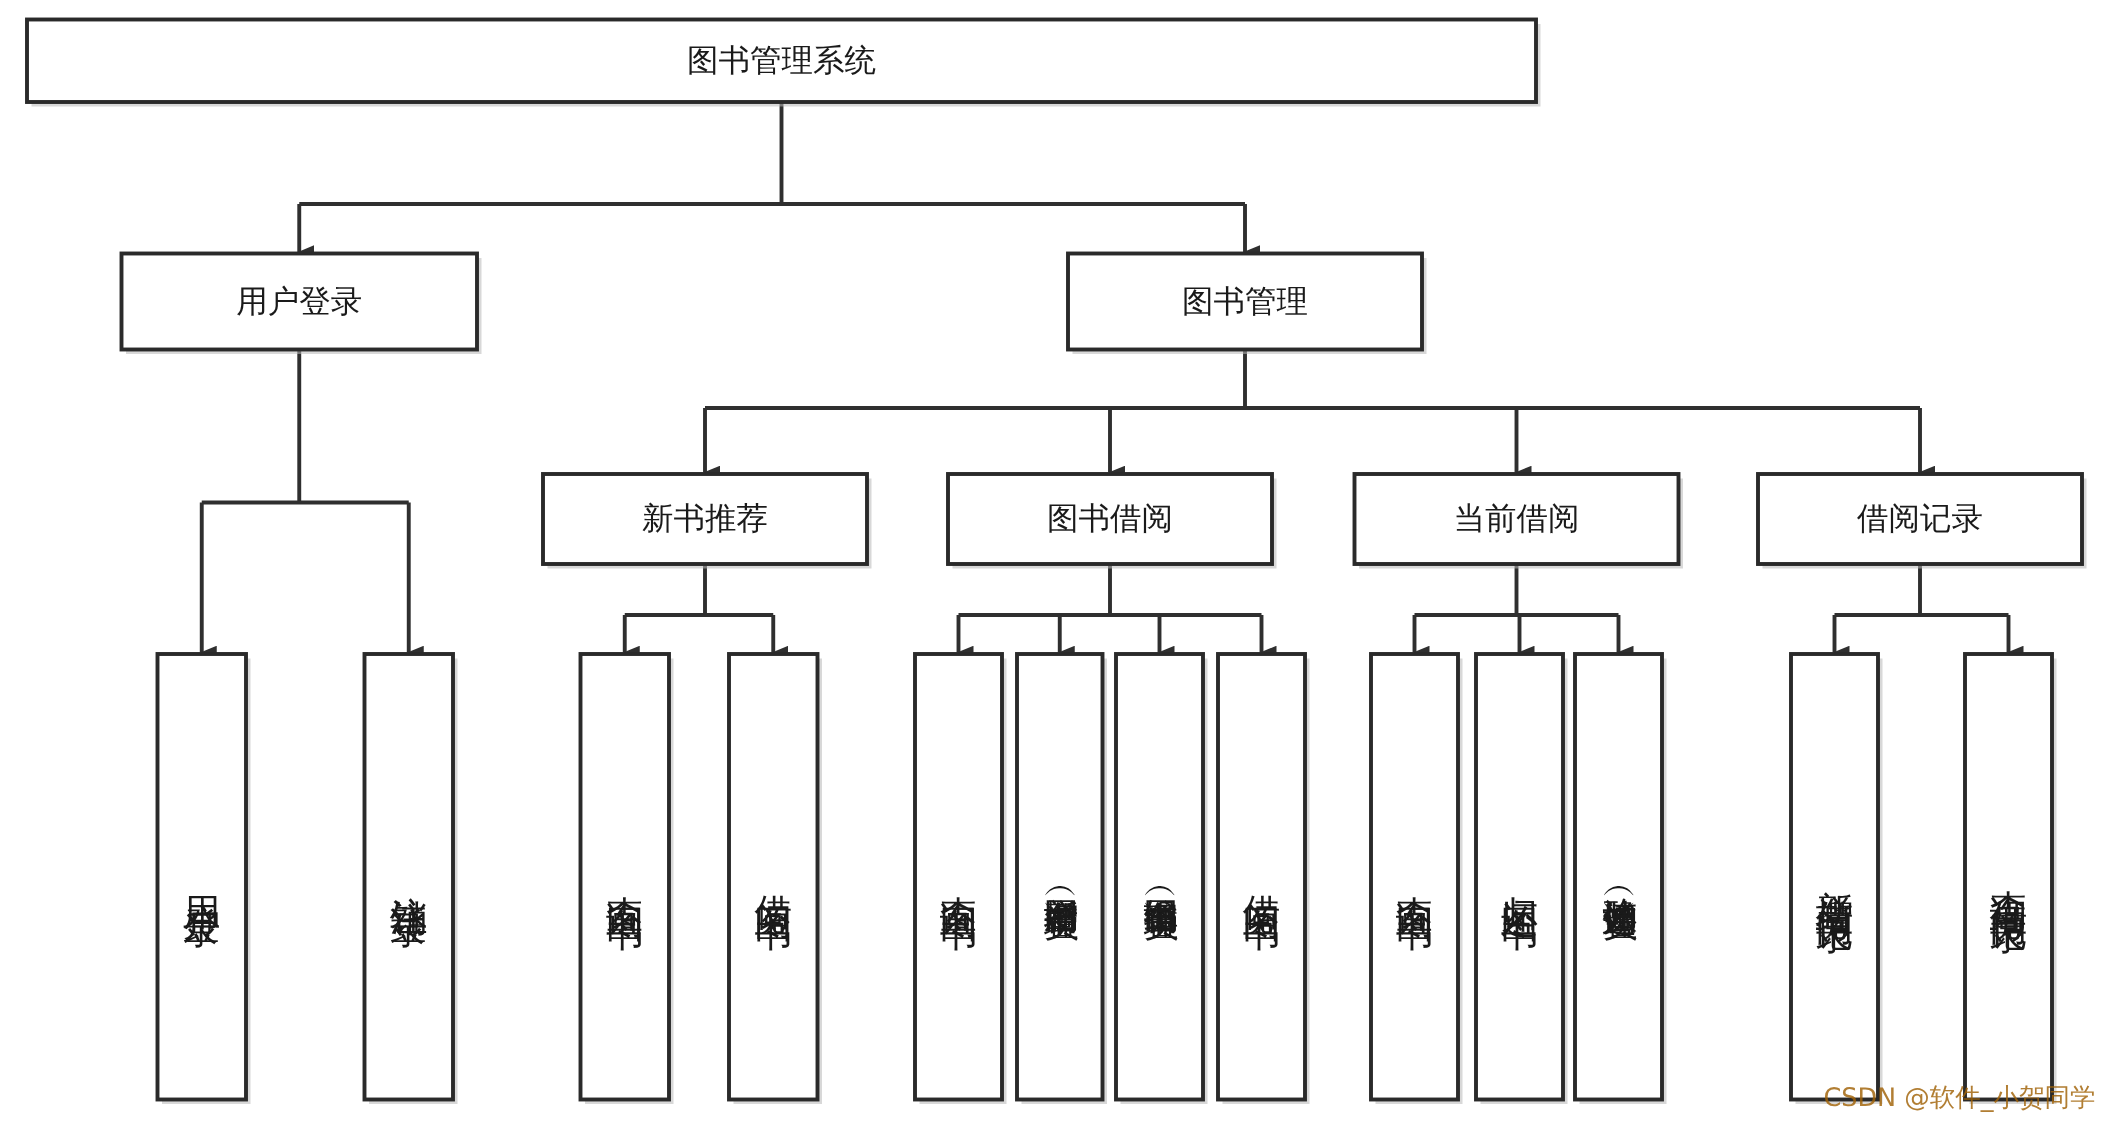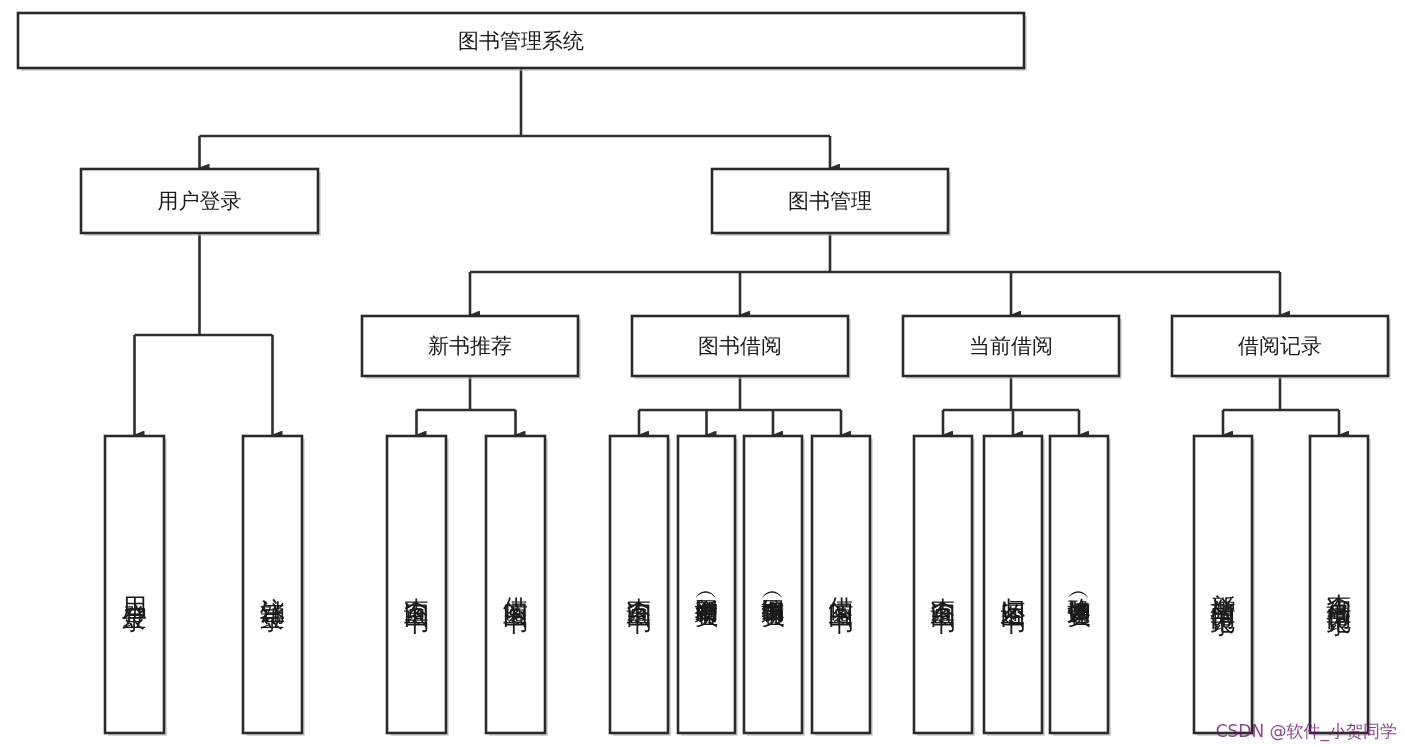--- a/index.html
+++ b/index.html
@@ -62,21 +62,21 @@
     justify-content: center;
     white-space: nowrap;
     pointer-events: none;
   }
   .watermark {
     position: absolute;
     right: 8px;
     bottom: 4px;
     font-family: "DejaVu Sans", "Liberation Sans", sans-serif;
     font-size: 17px;
-    color: #701a75;
+    color: #a16207;
     opacity: 0.82;
     white-space: nowrap;
     text-align: center;
   }
 </style>
 </head>
 <body>
 
 <div id="diagram-root">
 

